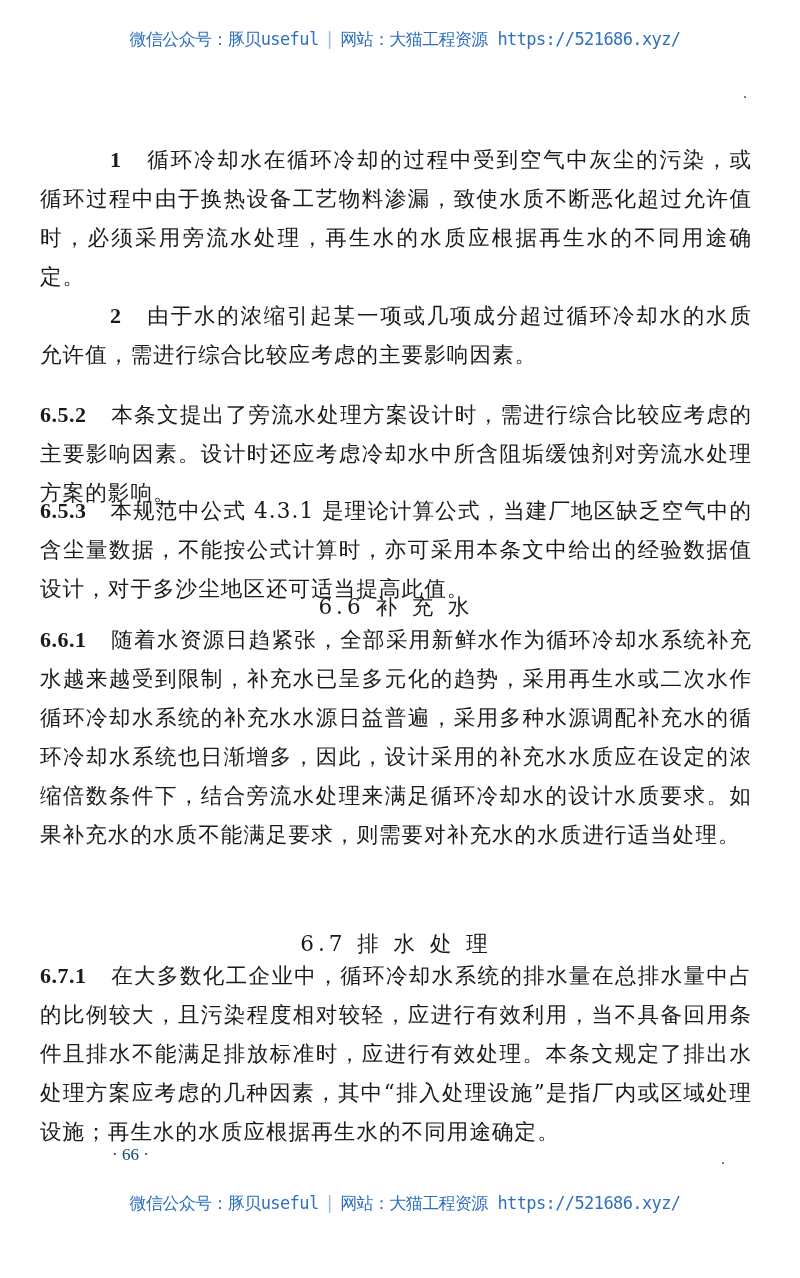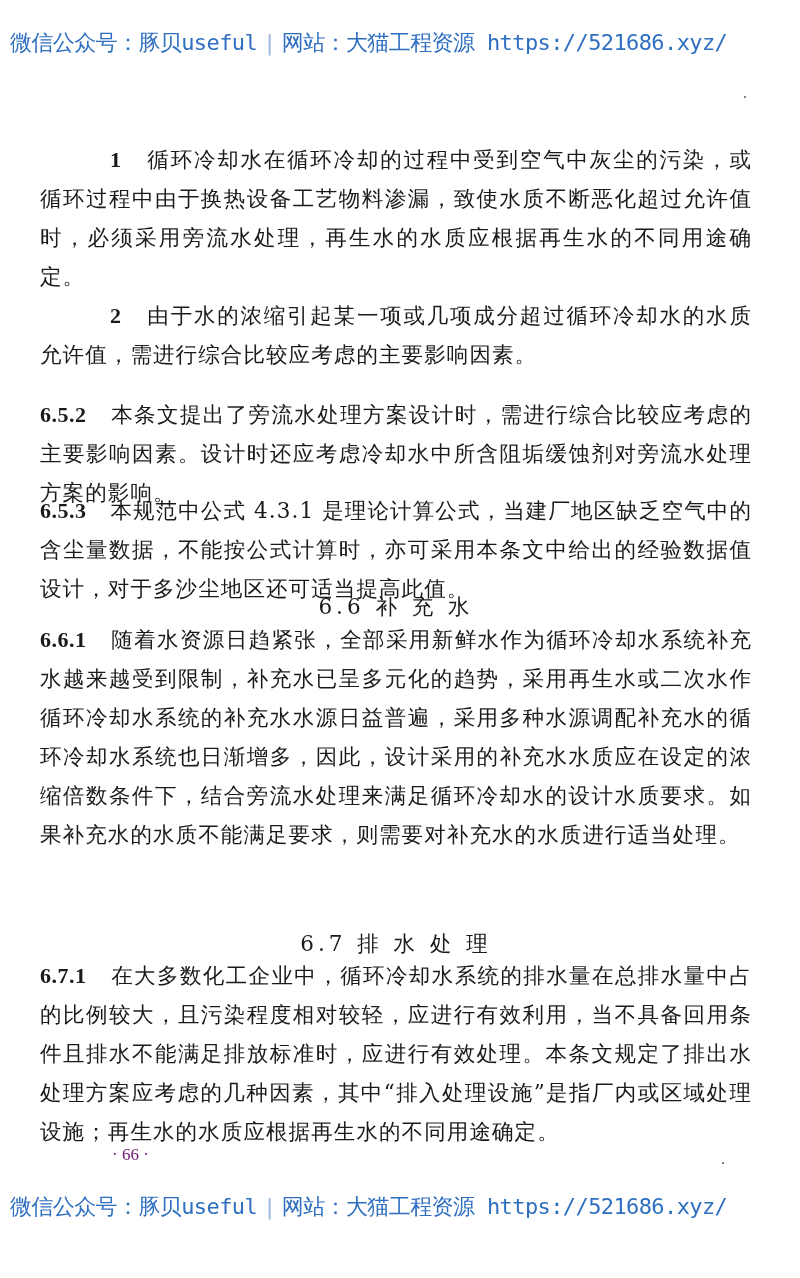--- a/index.html
+++ b/index.html
@@ -4,39 +4,39 @@
 <style>
   html, body { margin: 0; padding: 0; background: #ffffff; }
   body {
     width: 800px; height: 1278px; position: relative; overflow: hidden;
     font-family: "DejaVu Serif", "Liberation Serif", serif;
     color: #1a1a1a;
   }
   .watermark {
     position: absolute; left: 10px; width: 790px;
     font-family: "DejaVu Sans Mono", "Liberation Mono", monospace;
-    font-size: 22px; color: #2f6fc0; white-space: nowrap; letter-spacing: -0.6px;
+    font-size: 17px; color: #2f6fc0; white-space: nowrap; letter-spacing: -0.6px; text-align: center;
   }
   .watermark.top { top: 28px; }
   .watermark.bottom { top: 1192px; }
   .watermark .sep { color: #9bb8df; margin: 0 6px; }
   .page { position: absolute; left: 40px; width: 712px; top: 0; }
   .p {
     position: absolute; left: 0; width: 712px;
     font-size: 21.5px; line-height: 39px; letter-spacing: 1.1px;
     text-align: justify;
   }
   .num { font-weight: bold; font-family: "Liberation Serif", "DejaVu Serif", serif; font-size: 22px; letter-spacing: 0.5px; }
   .heading {
     position: absolute; left: 0; width: 712px; text-align: center;
     font-size: 21.5px; font-weight: normal; letter-spacing: 4px;
   }
   .pagenum {
     position: absolute; left: 112px; top: 1145px; font-size: 17px;
-    font-family: "Liberation Serif", serif; color: #701a75;
+    font-family: "Liberation Serif", serif; color: #0c4a6e;
   }
   .dot { position: absolute; width: 2px; height: 2px; background: #555; border-radius: 1px; }
 </style>
 </head>
 <body>
 
 <div class="watermark top">
   <span>微信公众号：豚贝useful</span><span class="sep">|</span><span>网站：大猫工程资源 https://521686.xyz/</span>
 </div>
 

